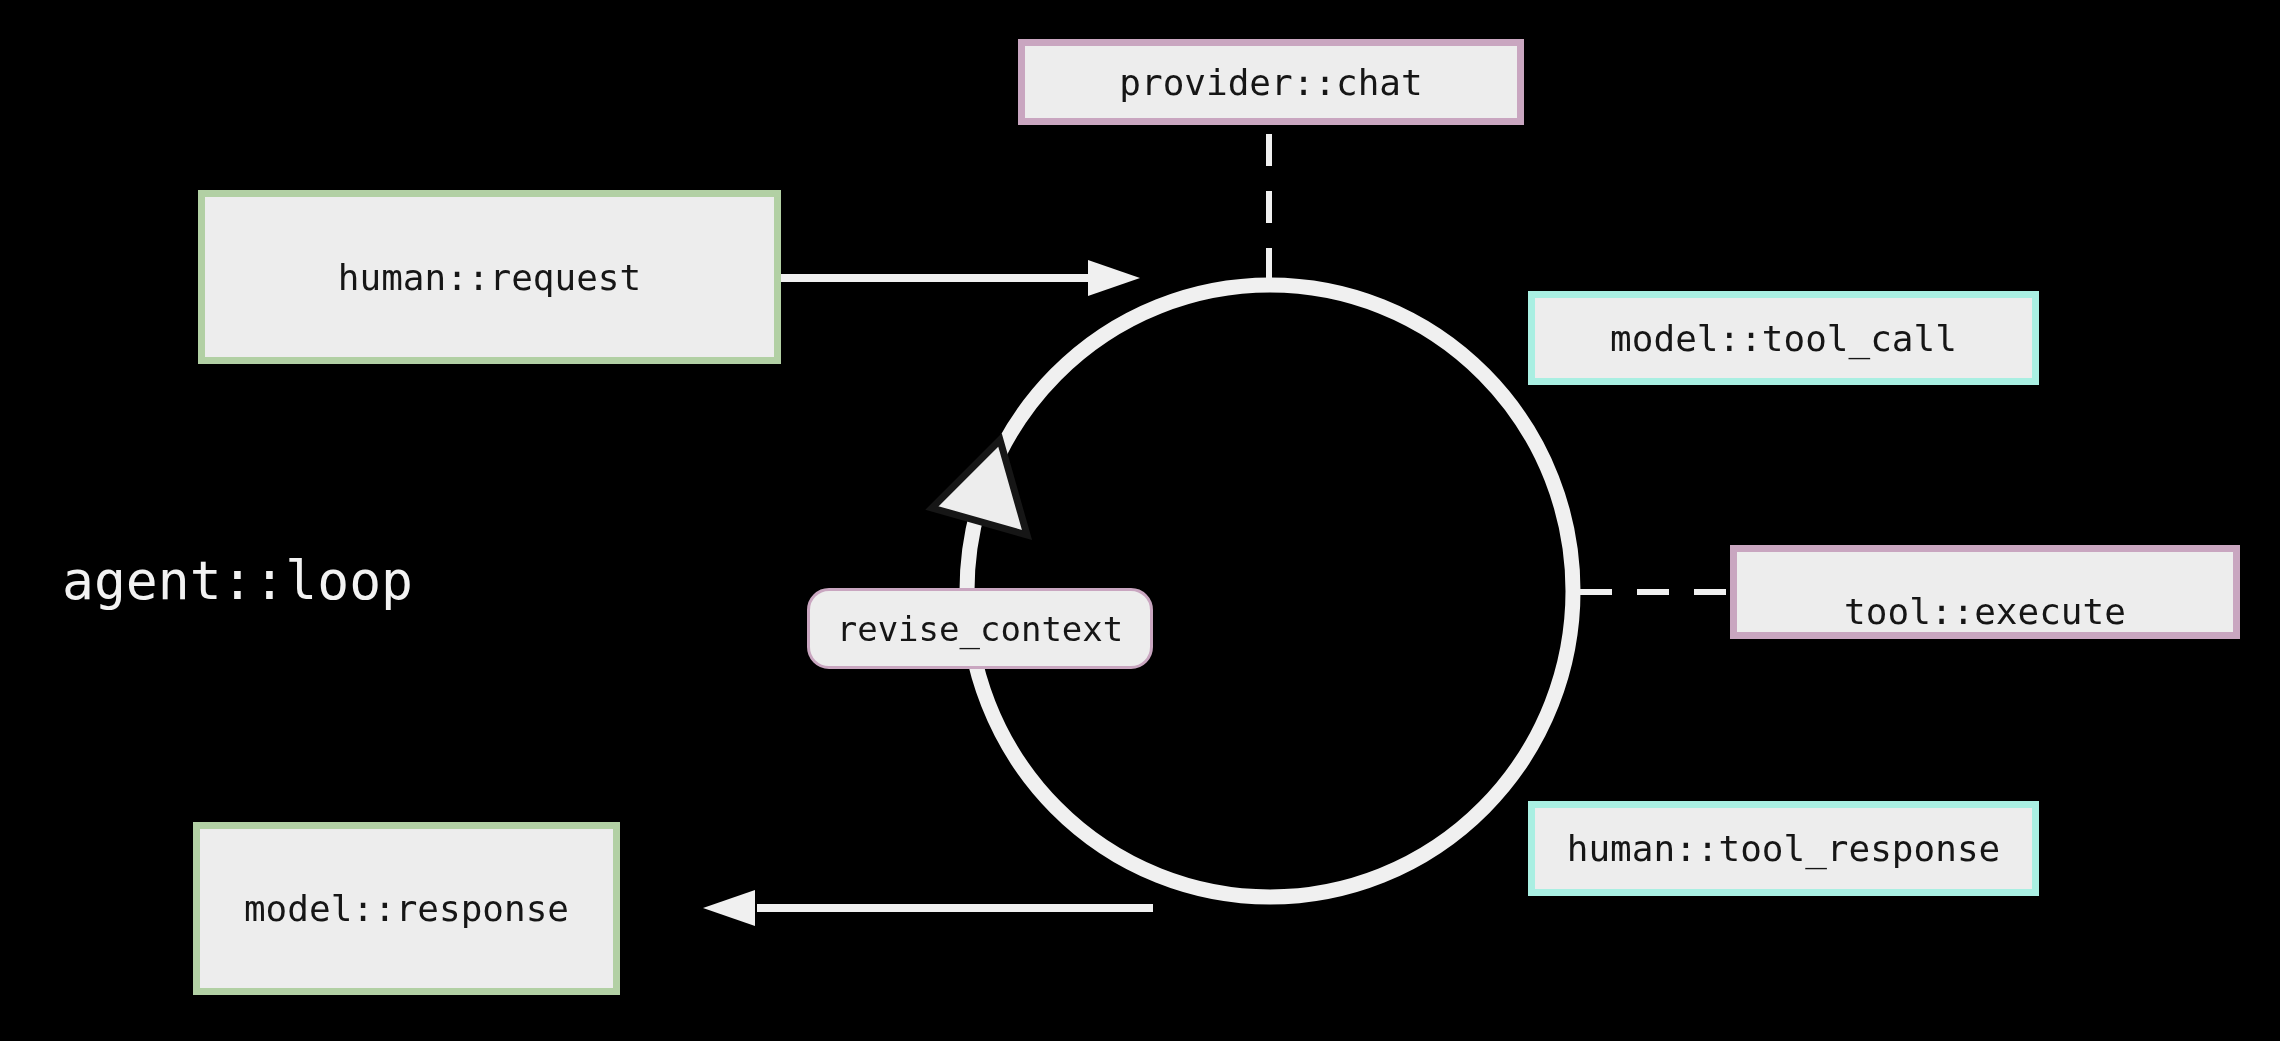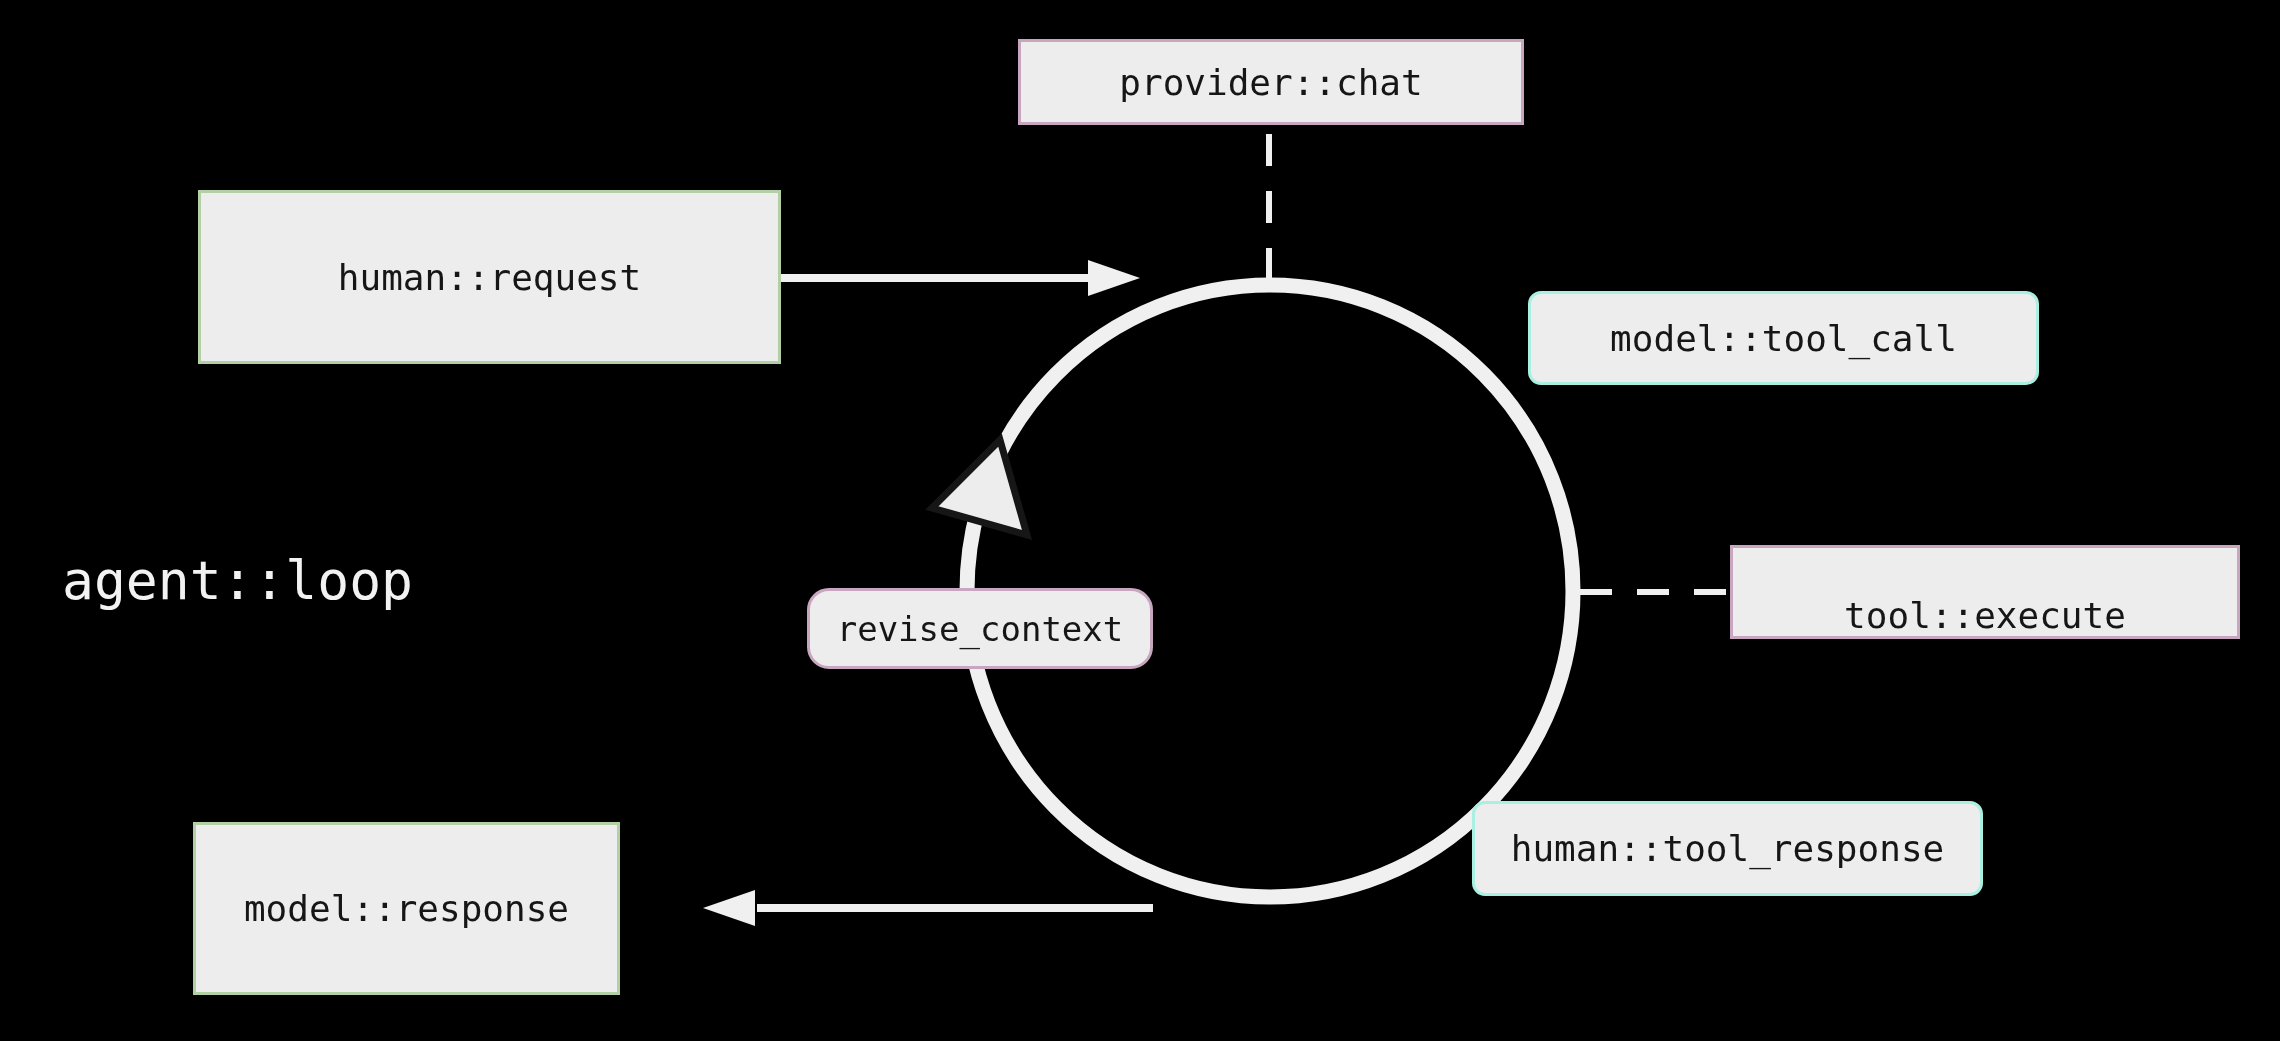--- a/index.html
+++ b/index.html
@@ -12,31 +12,31 @@
     overflow:hidden;font-family:"DejaVu Sans Mono","Liberation Mono",monospace;
   }
   svg.layer{position:absolute;left:0;top:0;width:2280px;height:1041px;display:block;}
   .loop-circle{fill:none;stroke:var(--line);stroke-width:15px;}
   .dash{stroke:var(--line);stroke-width:6px;stroke-dasharray:32 25;fill:none;}
   .solid{stroke:var(--line);stroke-width:8px;fill:none;}
   .head{fill:var(--line);stroke:none;}
   .loop-head{fill:var(--fill);stroke:var(--text);stroke-width:7px;stroke-linejoin:miter;}
   .node{
     position:absolute;box-sizing:border-box;display:flex;align-items:center;justify-content:center;
-    background:var(--fill);color:var(--text);font-size:36px;border:3px solid #a3a3a3;
+    background:var(--fill);color:var(--text);font-size:36px;border:7px solid #a3a3a3;
     white-space:nowrap;
   }
   .node[data-accent="green"]{border-color:var(--green);}
   .node[data-accent="pink"]{border-color:var(--pink);}
-  .node[data-accent="cyan"]{border-color:var(--cyan);border-radius:13px;}
+  .node[data-accent="cyan"]{border-color:var(--cyan);}
   .n-provider{left:1018px;top:39px;width:506px;height:86px;}
   .n-human-request{left:198px;top:190px;width:583px;height:174px;}
   .n-model-tool-call{left:1528px;top:291px;width:511px;height:94px;}
   .n-tool-execute{left:1730px;top:545px;width:510px;height:94px;align-items:flex-end;}
-  .n-human-tool-response{left:1472px;top:801px;width:511px;height:95px;text-align:right;}
+  .n-human-tool-response{left:1528px;top:801px;width:511px;height:95px;text-align:right;}
   .n-model-response{left:193px;top:822px;width:427px;height:173px;}
   .n-revise{left:807px;top:588px;width:346px;height:81px;border-width:3px;font-size:34px;border-radius:22px;}
   .title{
     position:absolute;left:62px;top:552px;font-size:53px;line-height:1.1;
     color:var(--title);letter-spacing:0;white-space:nowrap;
   }
 </style>
 </head>
 <body>
 

